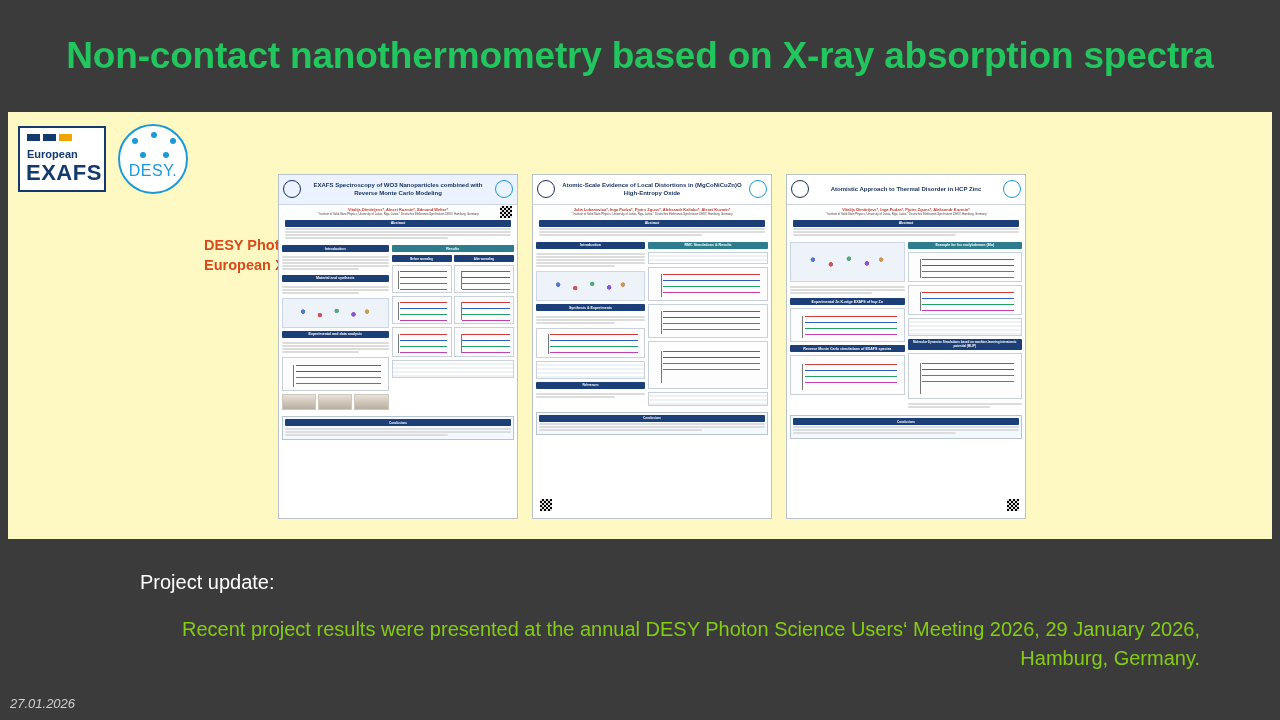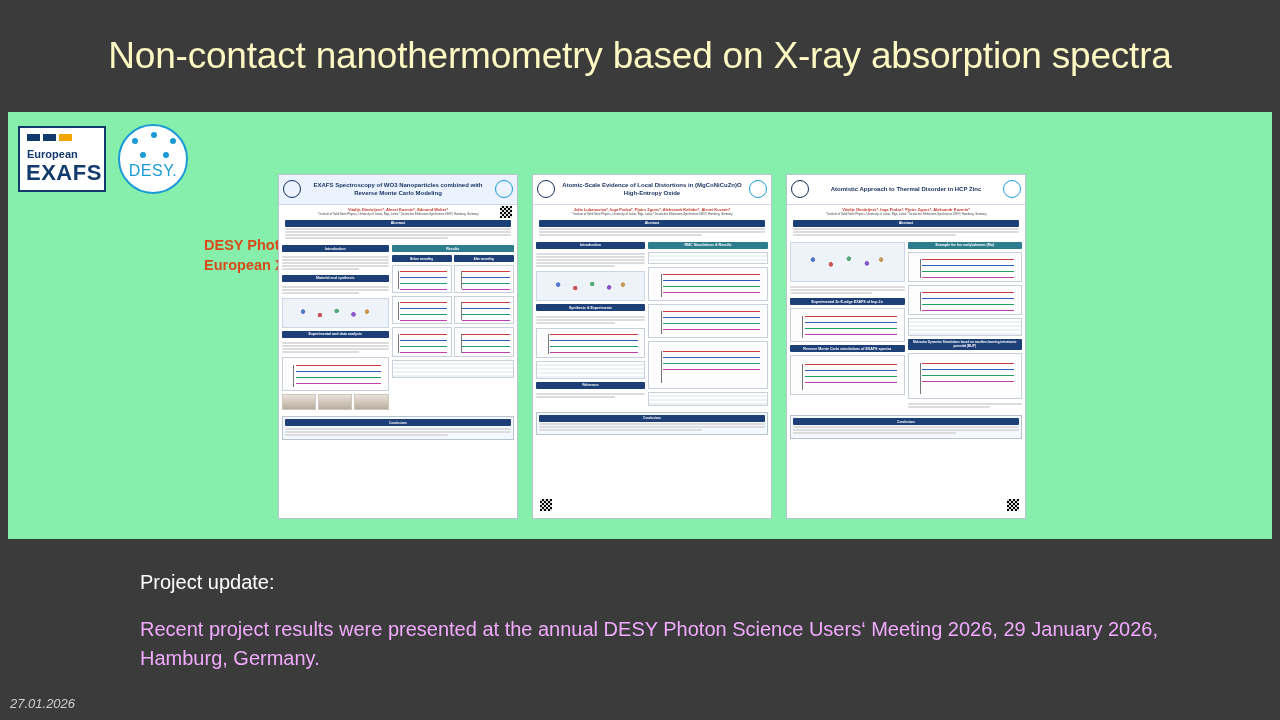--- a/index.html
+++ b/index.html
@@ -19,33 +19,33 @@
   .title-bar {
     position: absolute;
     left: 0; top: 0;
     width: 1280px; height: 112px;
     background: #3b3b3b;
     display: flex;
     align-items: center;
     justify-content: center;
   }
   .slide-title {
-    color: #fef9c3;
+    color: #22c55e;
     font-size: 37px;
-    font-weight: 400;
+    font-weight: 700;
     letter-spacing: -0.2px;
     white-space: nowrap;
     text-align: center;
   }
   
   .white-panel {
     position: absolute;
     left: 8px; top: 112px;
     width: 1264px; height: 427px;
-    background: #86efac;
+    background: #fef9c3;
     overflow: hidden;
   }
   
   .logo-row {
     position: absolute;
     left: 10px; top: 12px;
     display: flex;
     align-items: center;
     gap: 12px;
   }
@@ -225,21 +225,22 @@
     left: 140px; top: 32px;
     font-size: 20px;
     color: #ffffff;
   }
   .result-line {
     position: absolute;
     left: 140px; top: 76px;
     width: 1060px;
     font-size: 20px;
     line-height: 1.45;
-    color: #f0abfc;
+    color: #84cc16;
+    text-align: right;
   }
   .date {
     position: absolute;
     left: 10px; top: 157px;
     font-size: 13px;
     font-style: italic;
     color: #cfcfcf;
   }
 </style>
 </head>

